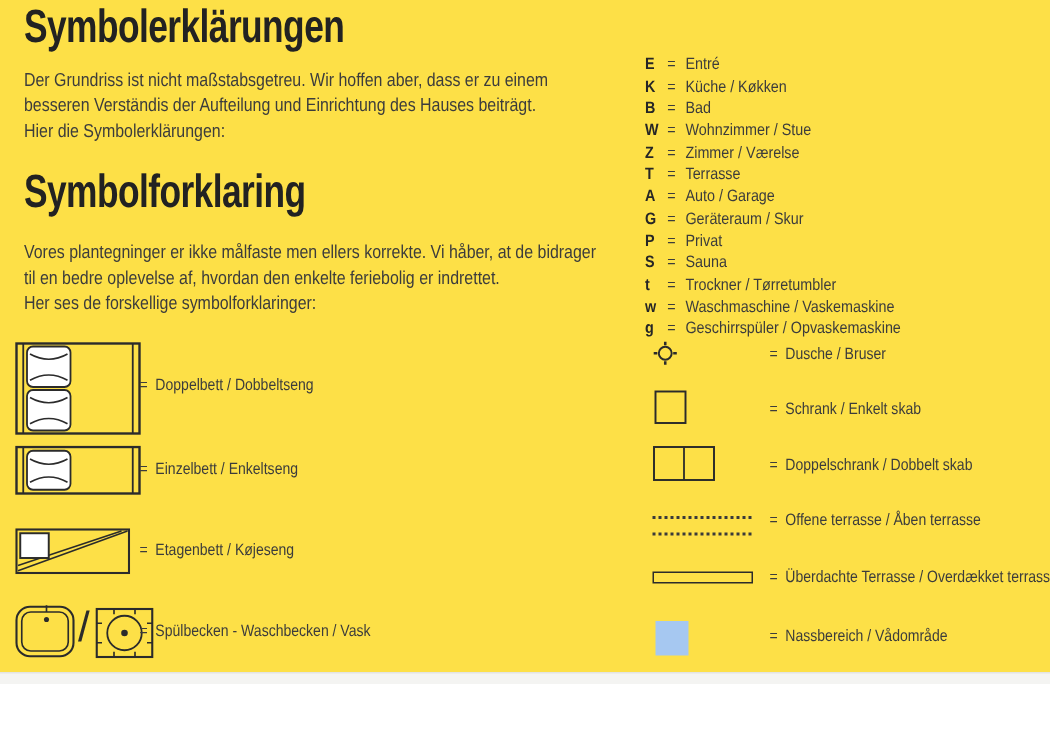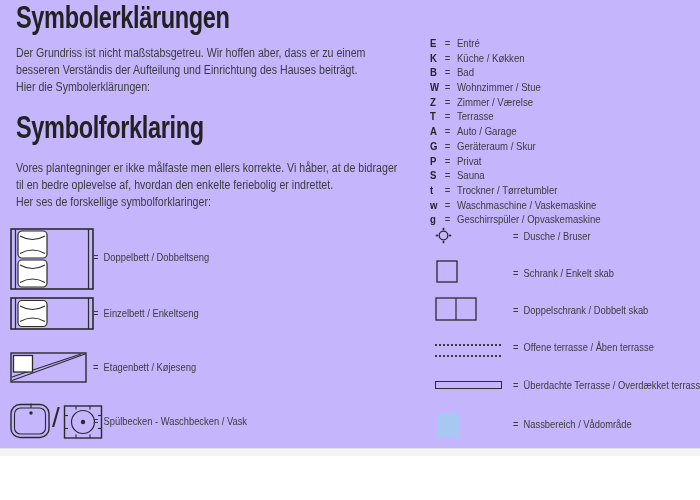--- a/index.html
+++ b/index.html
@@ -1,17 +1,17 @@
 <!DOCTYPE html>
 <html><head>
 <meta charset="utf-8">
 <style>
   html,body{margin:0;padding:0;background:#fff;}
   .page{
-    position:relative;width:700px;height:456px;background:#c4b5fd;overflow:hidden;
+    position:relative;width:700px;height:456px;background:#fde047;overflow:hidden;
     font-family:"Liberation Sans","DejaVu Sans",sans-serif;color:#3d3d3d;
   }
   .h1{
     position:absolute;left:16px;margin:0;font-size:31px;font-weight:700;color:#222;
     line-height:36px;letter-spacing:-.5px;transform:scaleX(.76);transform-origin:0 0;white-space:nowrap;
   }
   .intro{
     position:absolute;left:16px;margin:0;font-size:12.5px;line-height:17px;color:#3c3c3c;
     white-space:pre-line;transform:scaleX(.85);transform-origin:0 0;
   }

